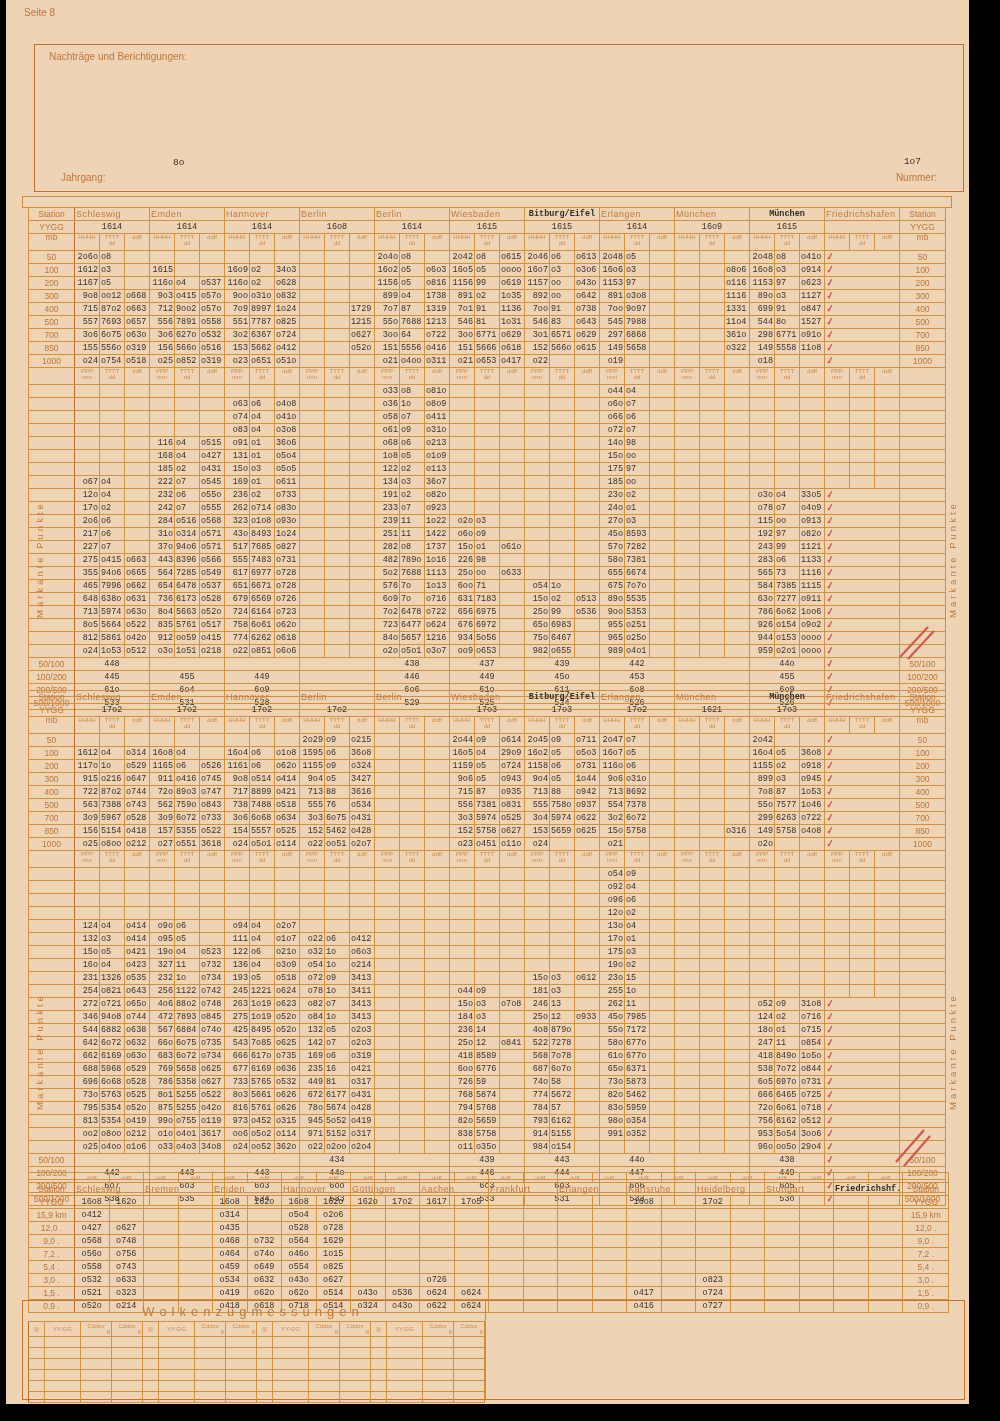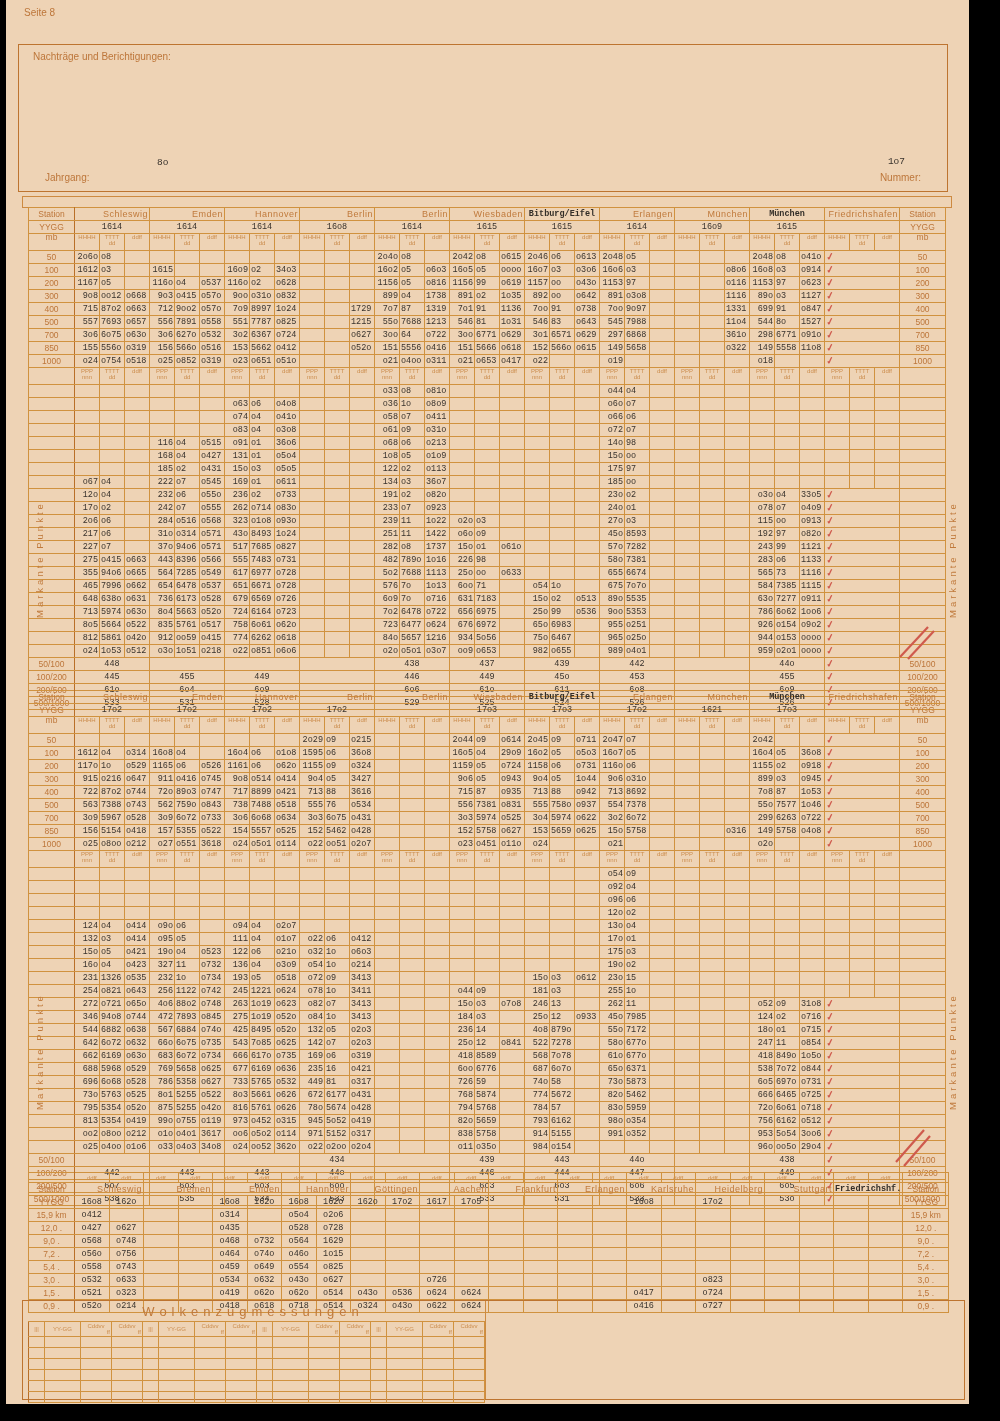--- a/index.html
+++ b/index.html
@@ -8,40 +8,40 @@
   .p{color:#bd763a;}
   .ty{font-family:"Liberation Mono","DejaVu Sans Mono",monospace;color:#38322c;}
   .abs{position:absolute;}
   .box{border:1.5px solid #bd7430;}
   table{border-collapse:collapse;table-layout:fixed;background:transparent;}
   td{border:1px solid #d0923f;padding:0 1px;font-size:8.5px;height:12px;line-height:11px;overflow:hidden;white-space:nowrap;}
   td.gl{border-left:1.5px solid #b96f28;}
   td.gr{border-right:1.5px solid #b96f28;}
   tr.sep td{border-top:1.5px solid #b96f28;}
   .lblc{color:#bd763a;text-align:center;font-size:8.5px;}
-  .stn{color:#c07a3c;text-align:right;font-size:9px;letter-spacing:.5px;}
+  .stn{color:#c07a3c;text-align:left;font-size:9px;letter-spacing:.5px;}
   .stnty{color:#332e28;font-family:"Liberation Mono","DejaVu Sans Mono",monospace;text-align:center;font-size:8.5px;font-weight:bold;letter-spacing:0;}
   .yv{text-align:center;font-size:8.5px;}
   .sub{font-size:6px;line-height:6px;color:#cb8c4c;text-align:center;}
   .subc td{height:16px;line-height:7px;vertical-align:top;}
   .num{text-align:right;}
   .nul{text-align:left;}
   .ctr{text-align:center;}
   .chk{color:#cf5a4d;font-weight:bold;font-size:10px;display:inline-block;transform:rotate(-12deg);line-height:9px;}
   .vlabel{position:absolute;writing-mode:vertical-rl;transform:rotate(180deg);color:#c07a3c;font-size:9.5px;letter-spacing:3px;}
   .title-sp{color:#c07a3c;font-size:13px;letter-spacing:5px;}
   .redmark{position:absolute;pointer-events:none;}
 </style>
 </head>
 <body>
 
 <div class="paper">
   <div class="abs p" style="left:18px;top:7px;font-size:10px;">Seite 8</div>
 
-  <div class="abs box" style="left:12px;top:44px;width:928px;height:146px;">
+  <div class="abs box" style="left:28px;top:44px;width:928px;height:146px;">
     <div class="abs p" style="left:14px;top:6px;font-size:10px;">Nachträge und Berichtigungen:</div>
     <div class="abs ty" style="left:138px;bottom:23px;font-size:9.5px;">8o</div>
     <div class="abs p" style="left:26px;bottom:8px;font-size:10px;">Jahrgang:</div>
     <div class="abs ty" style="right:42px;bottom:24px;font-size:9.5px;">1o7</div>
     <div class="abs p" style="right:26px;bottom:8px;font-size:10px;">Nummer:</div>
   </div>
 
   <div class="abs" style="left:16px;top:196px;width:928px;height:10px;border:1px solid #cd8a41;"></div>
 
   <div id="block1" class="abs" style="left:22px;top:207px;">

